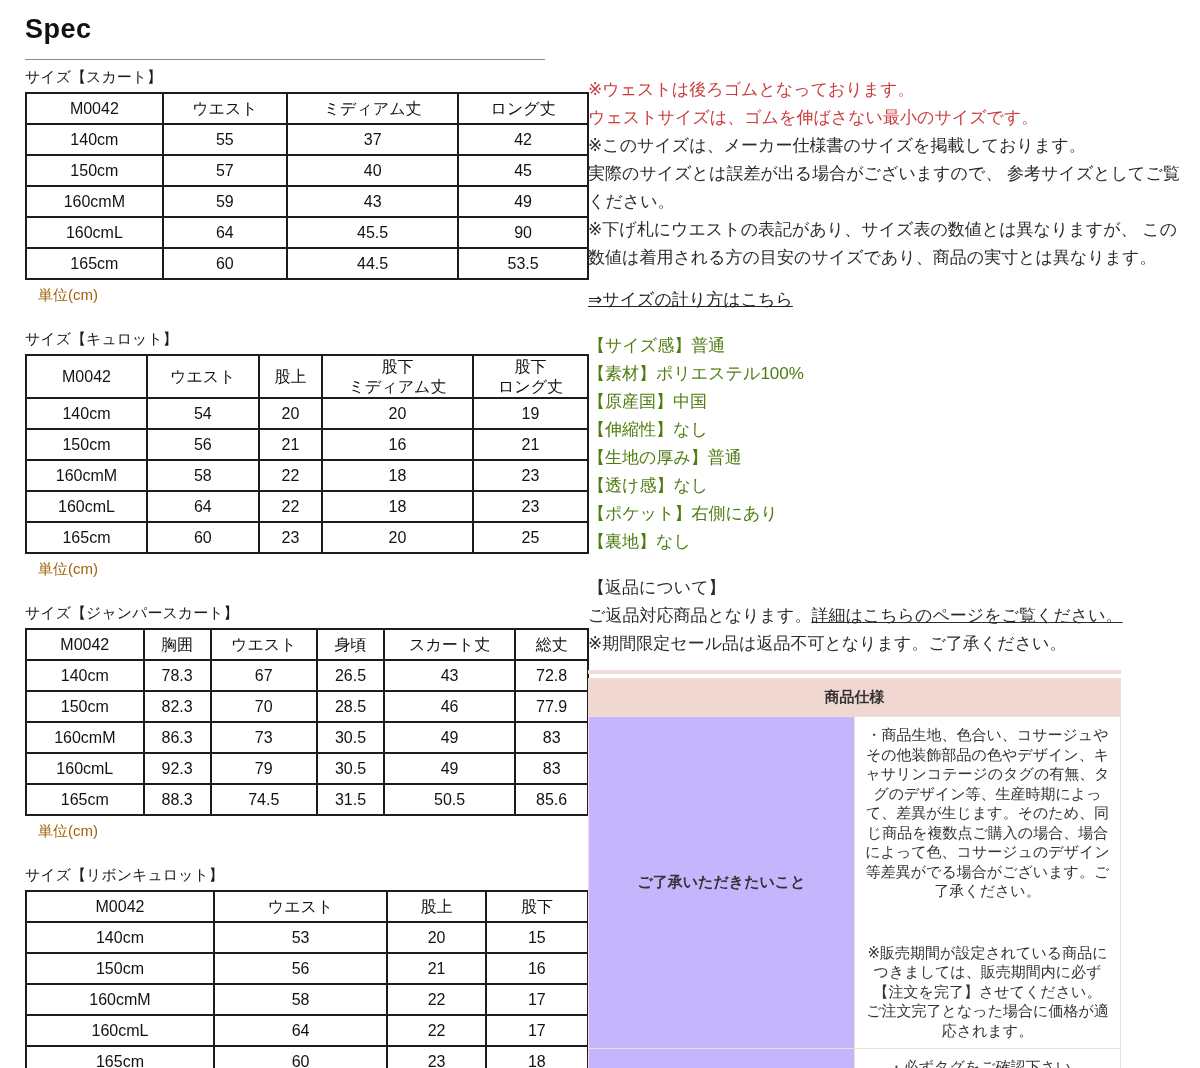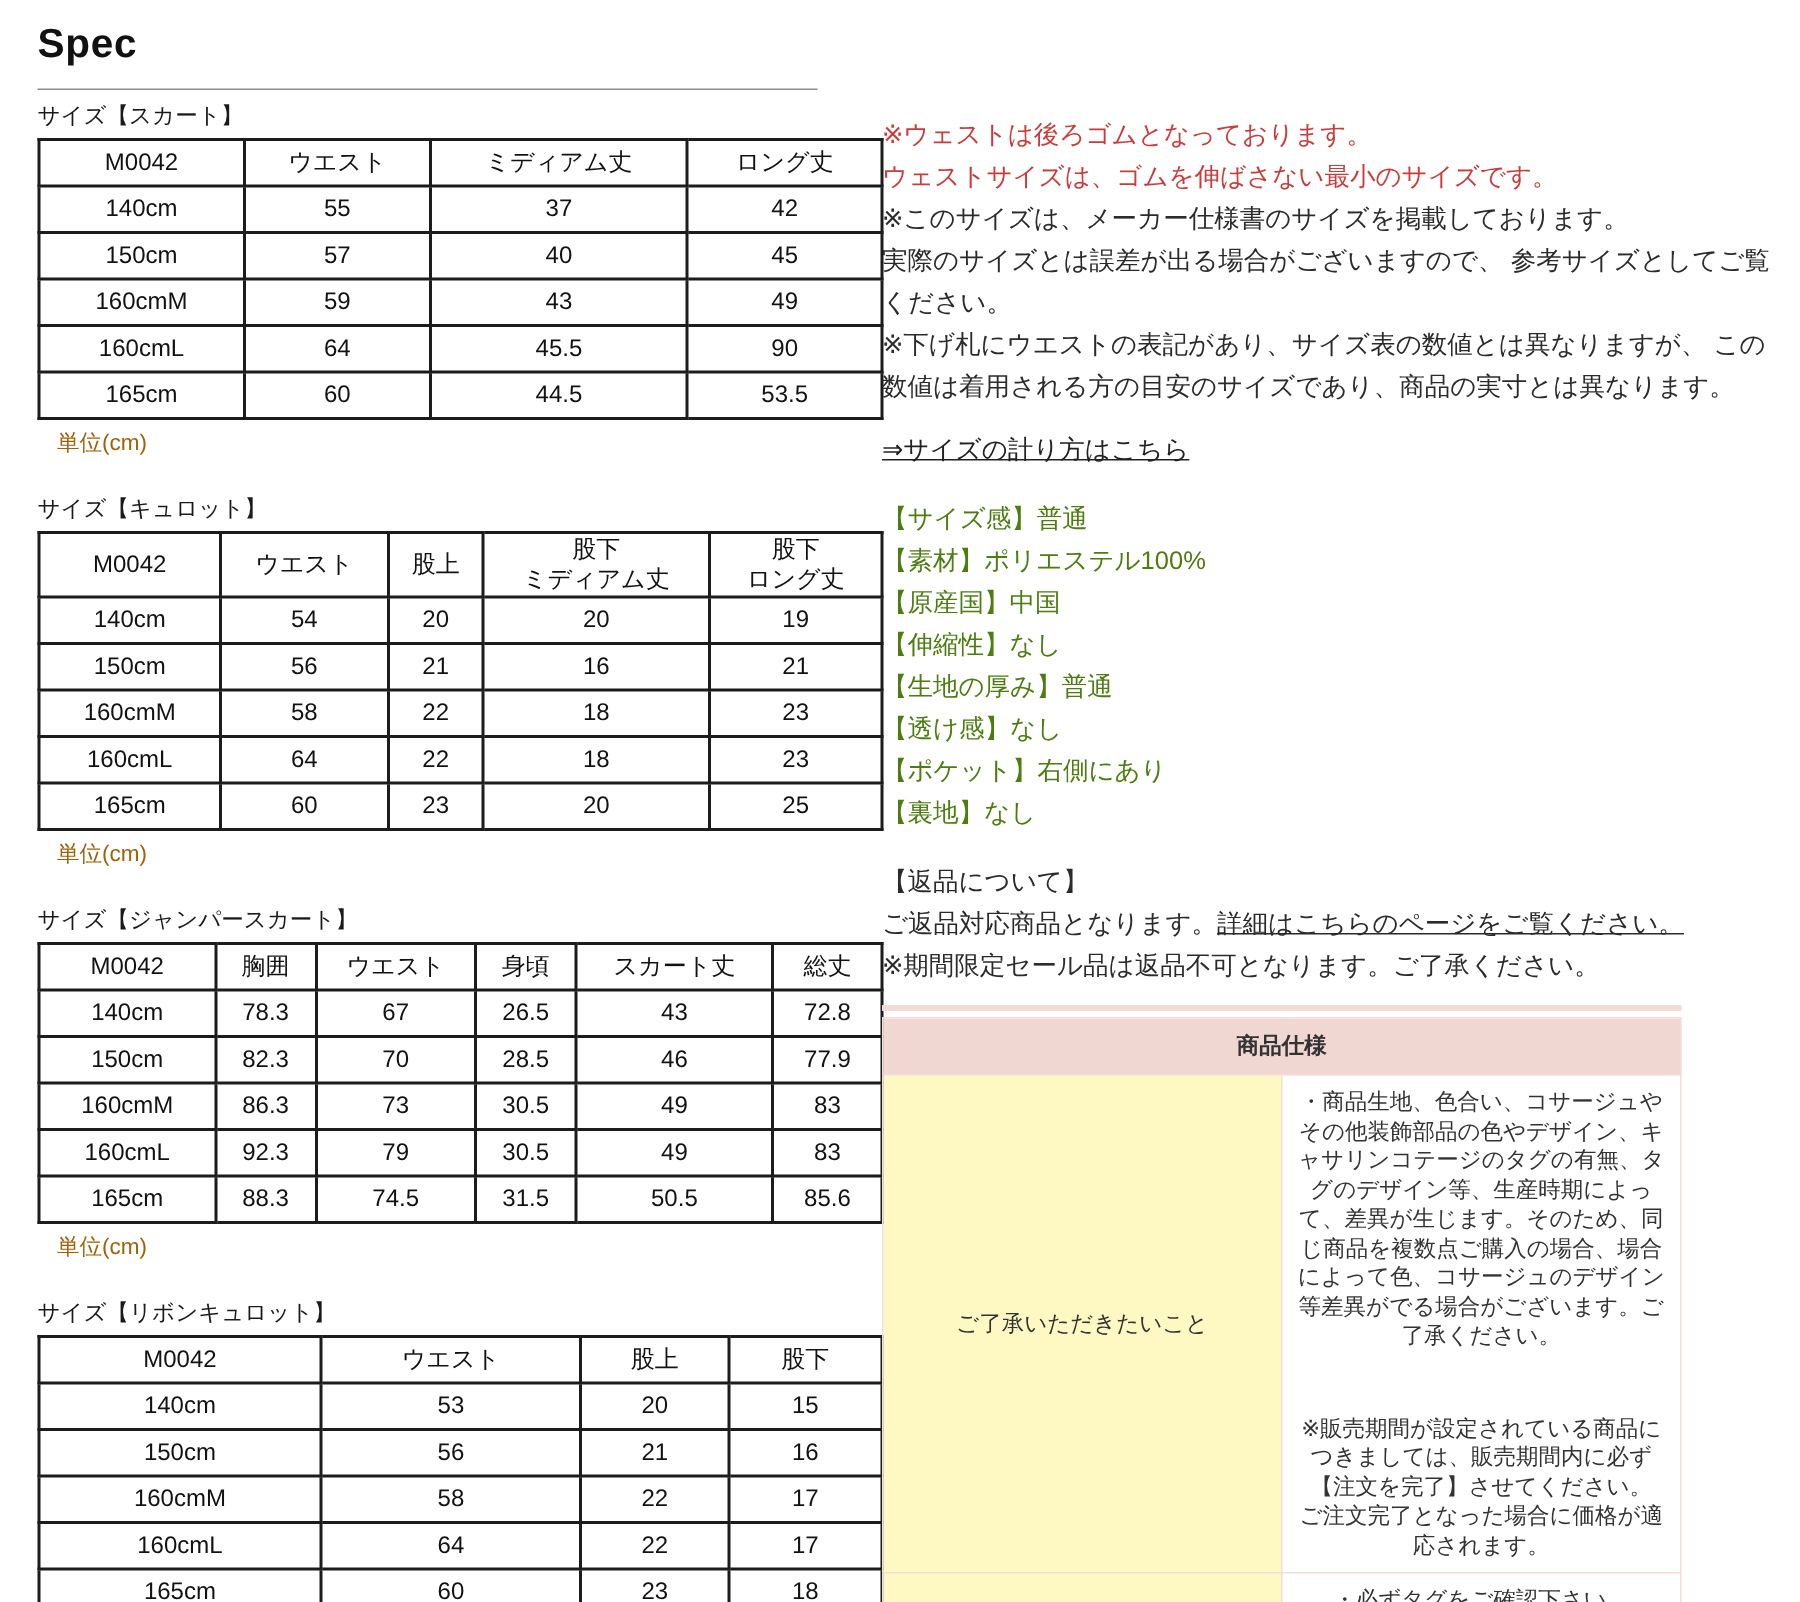--- a/index.html
+++ b/index.html
@@ -56,21 +56,21 @@
   .returns-link{text-decoration:underline;cursor:pointer;}
   .returns-warning{color:#e0807e;}
 
   
   .ps-wrap{margin-top:12px;width:533px;}
   .ps-strip{height:4px;background:#f3dcd7;margin-bottom:4px;}
   table.product-spec{border-collapse:collapse;width:533px;table-layout:fixed;border:1px solid #eed6d1;}
   .product-spec th,.product-spec td{border:1px solid #f3ddd8;text-align:center;}
   .ps-header{background:#f0d7d2;text-align:left;font-size:15px;font-weight:bold;color:#333;
     padding:9px 12px;}
-  .ps-label{background:#fef9c3;vertical-align:middle;font-size:15px;font-weight:normal;color:#333;
+  .ps-label{background:#c4b5fd;vertical-align:middle;font-size:15px;font-weight:bold;color:#333;
     text-align:left;padding:8px 12px;width:39%;}
   .ps-value{background:#fff;vertical-align:top;font-size:15px;line-height:19.5px;color:#333;
     padding:8px 10px;}
   .ps-p2{margin-top:42px;white-space:pre-line;}
   .ps-row-care .ps-value{padding-bottom:30px;}
 </style>
 </head>
 <body>
 
 <div class="page">

